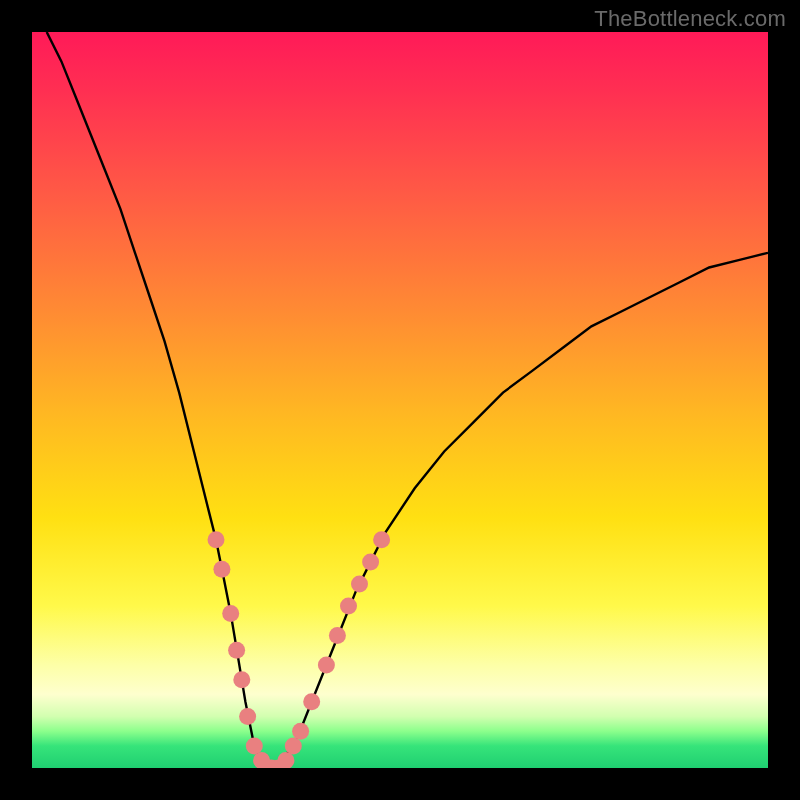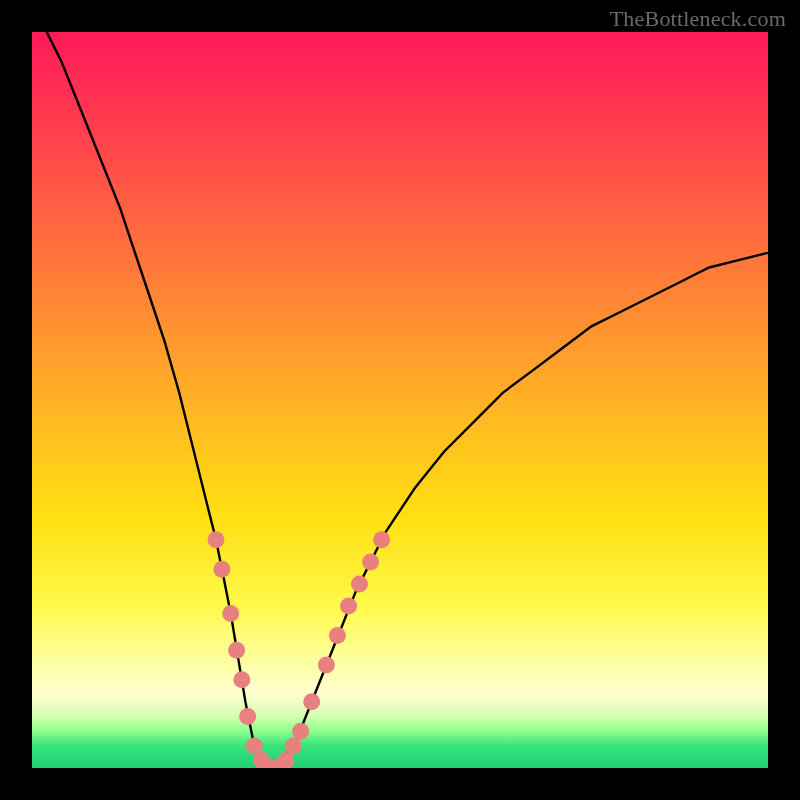--- a/index.html
+++ b/index.html
@@ -53,21 +53,20 @@
   }
   .watermark {
     position: absolute;
     top: 6px;
     right: 14px;
     color: #6a6a6a;
     font-size: 22px;
     letter-spacing: 0.2px;
     font-weight: 400;
     user-select: none;
-    font-family: Liberation Serif, serif;
   }
 </style>
 </head>
 <body>
 
 <div class="frame">
 
   <div class="plot-area">
     <div class="gradient-bg"></div>
     <svg class="curve-svg" viewBox="0 0 736 736" preserveAspectRatio="none">

